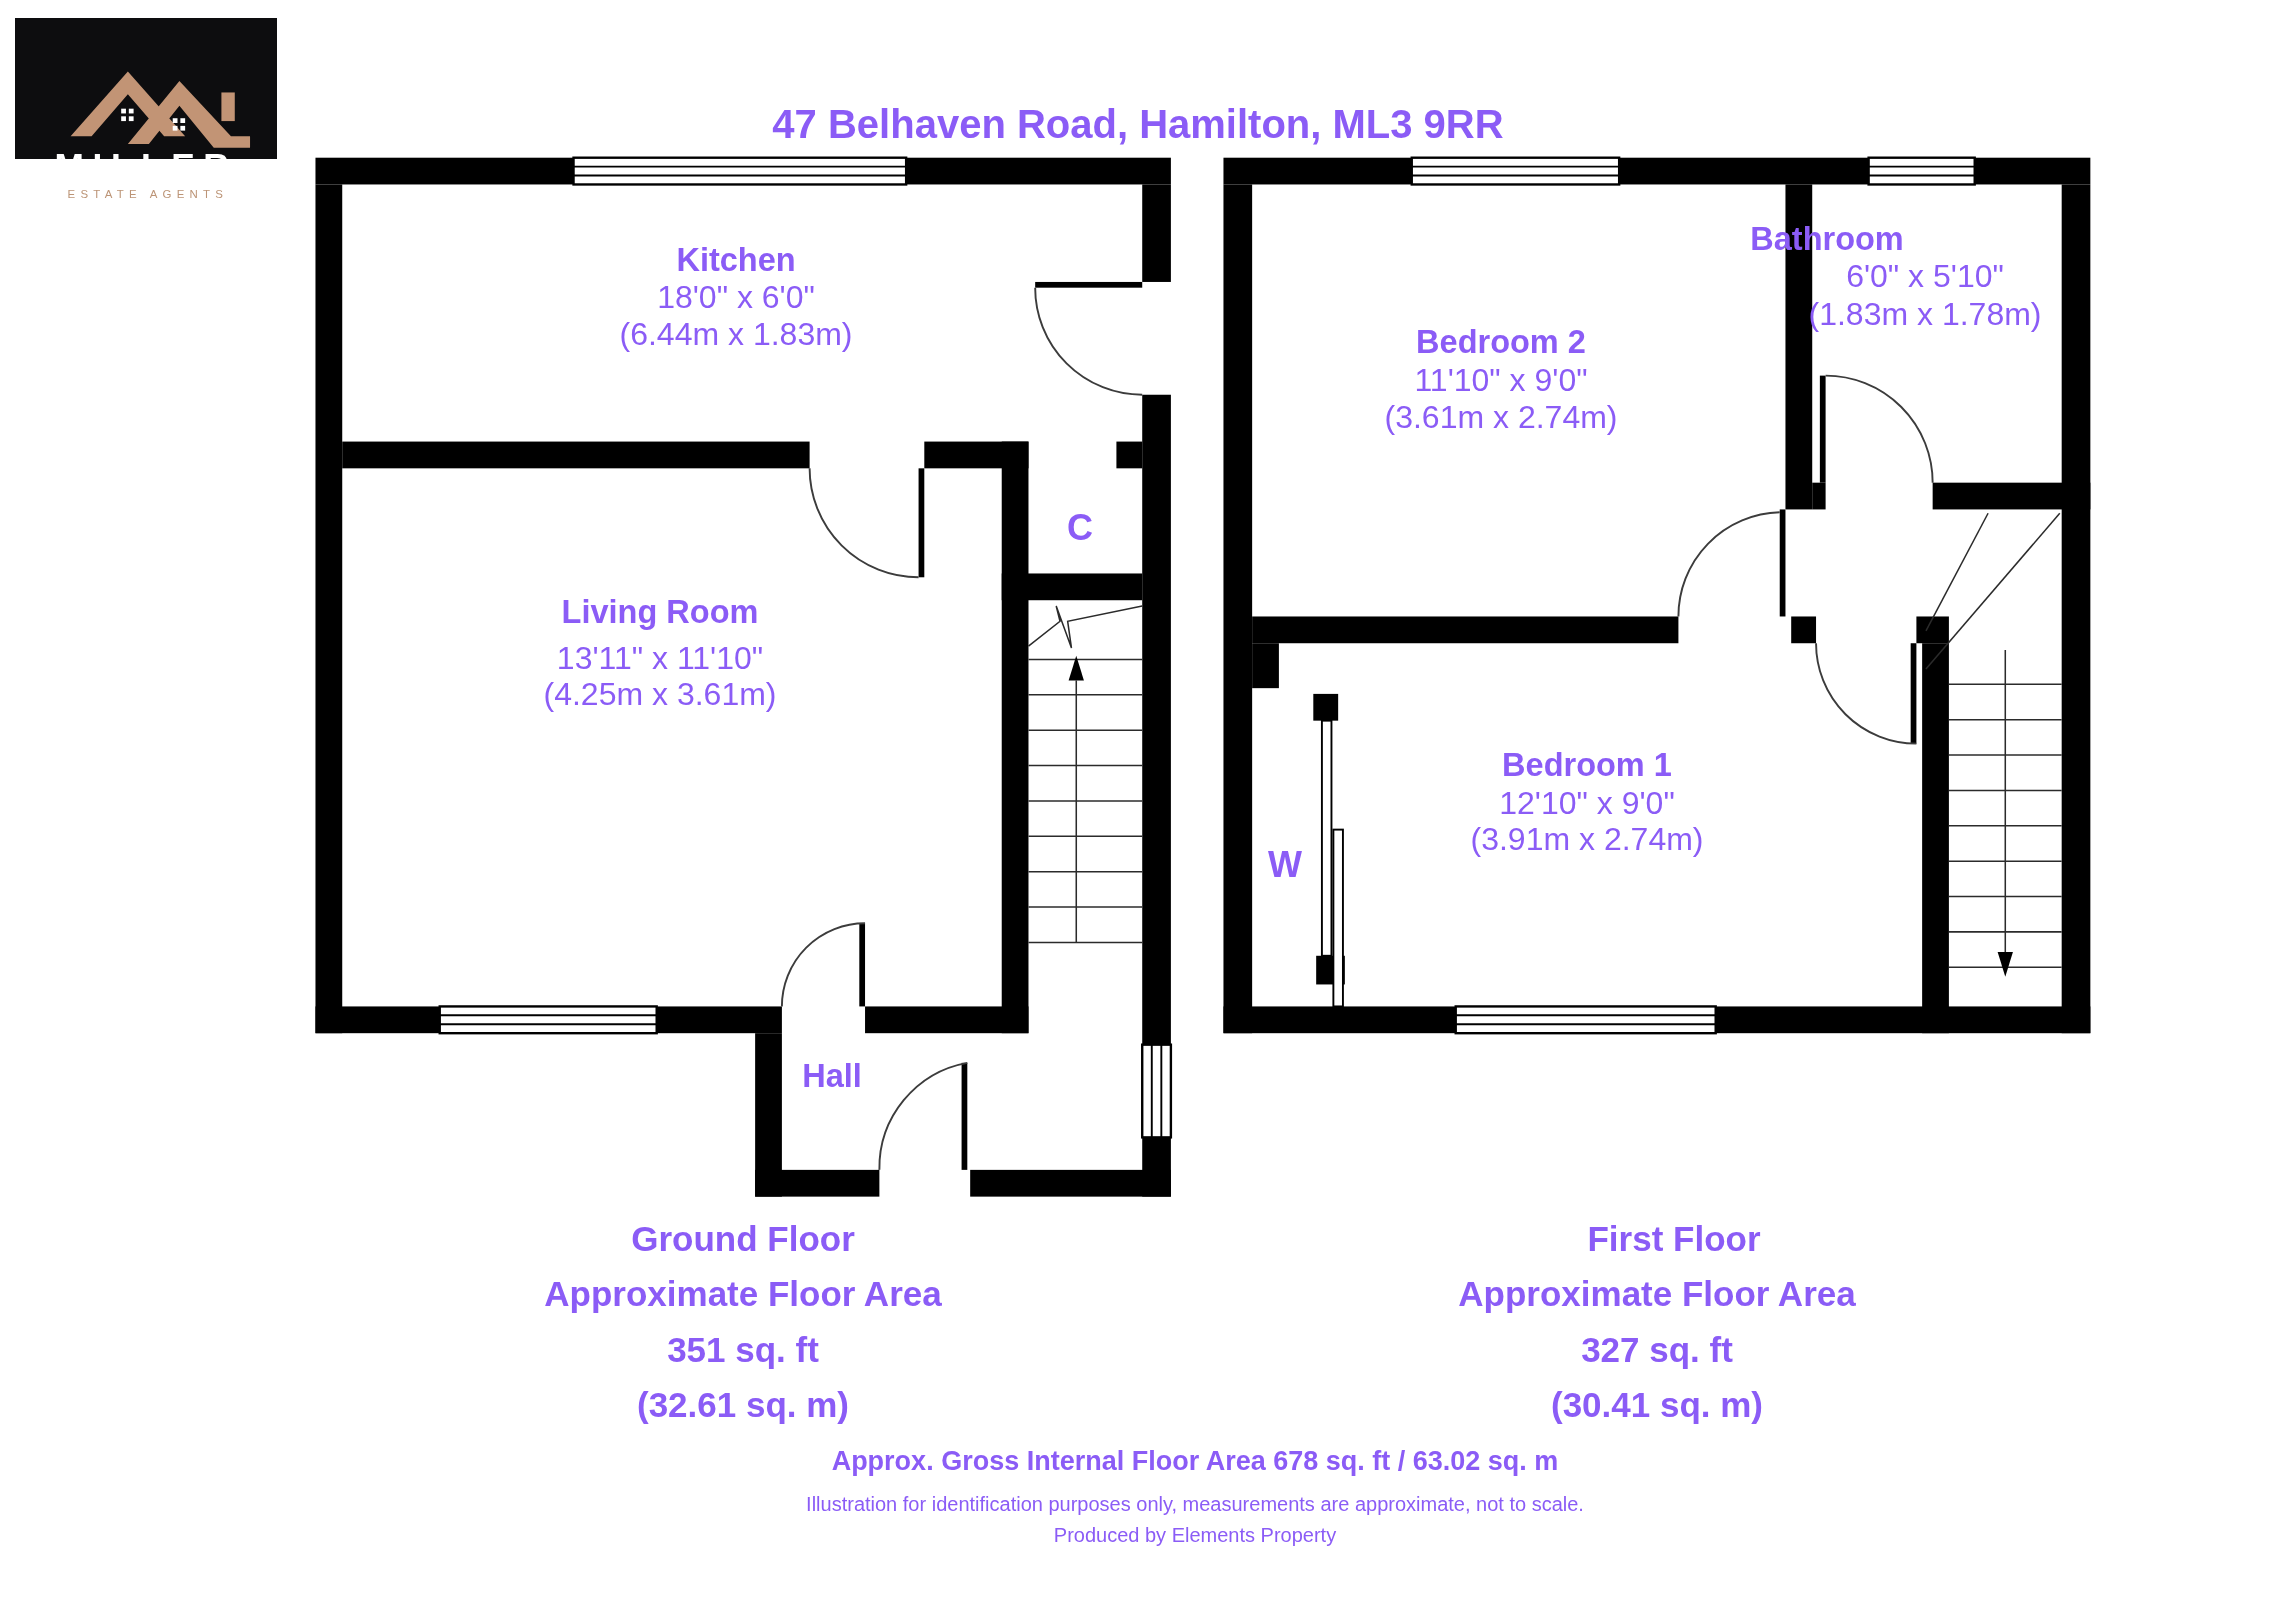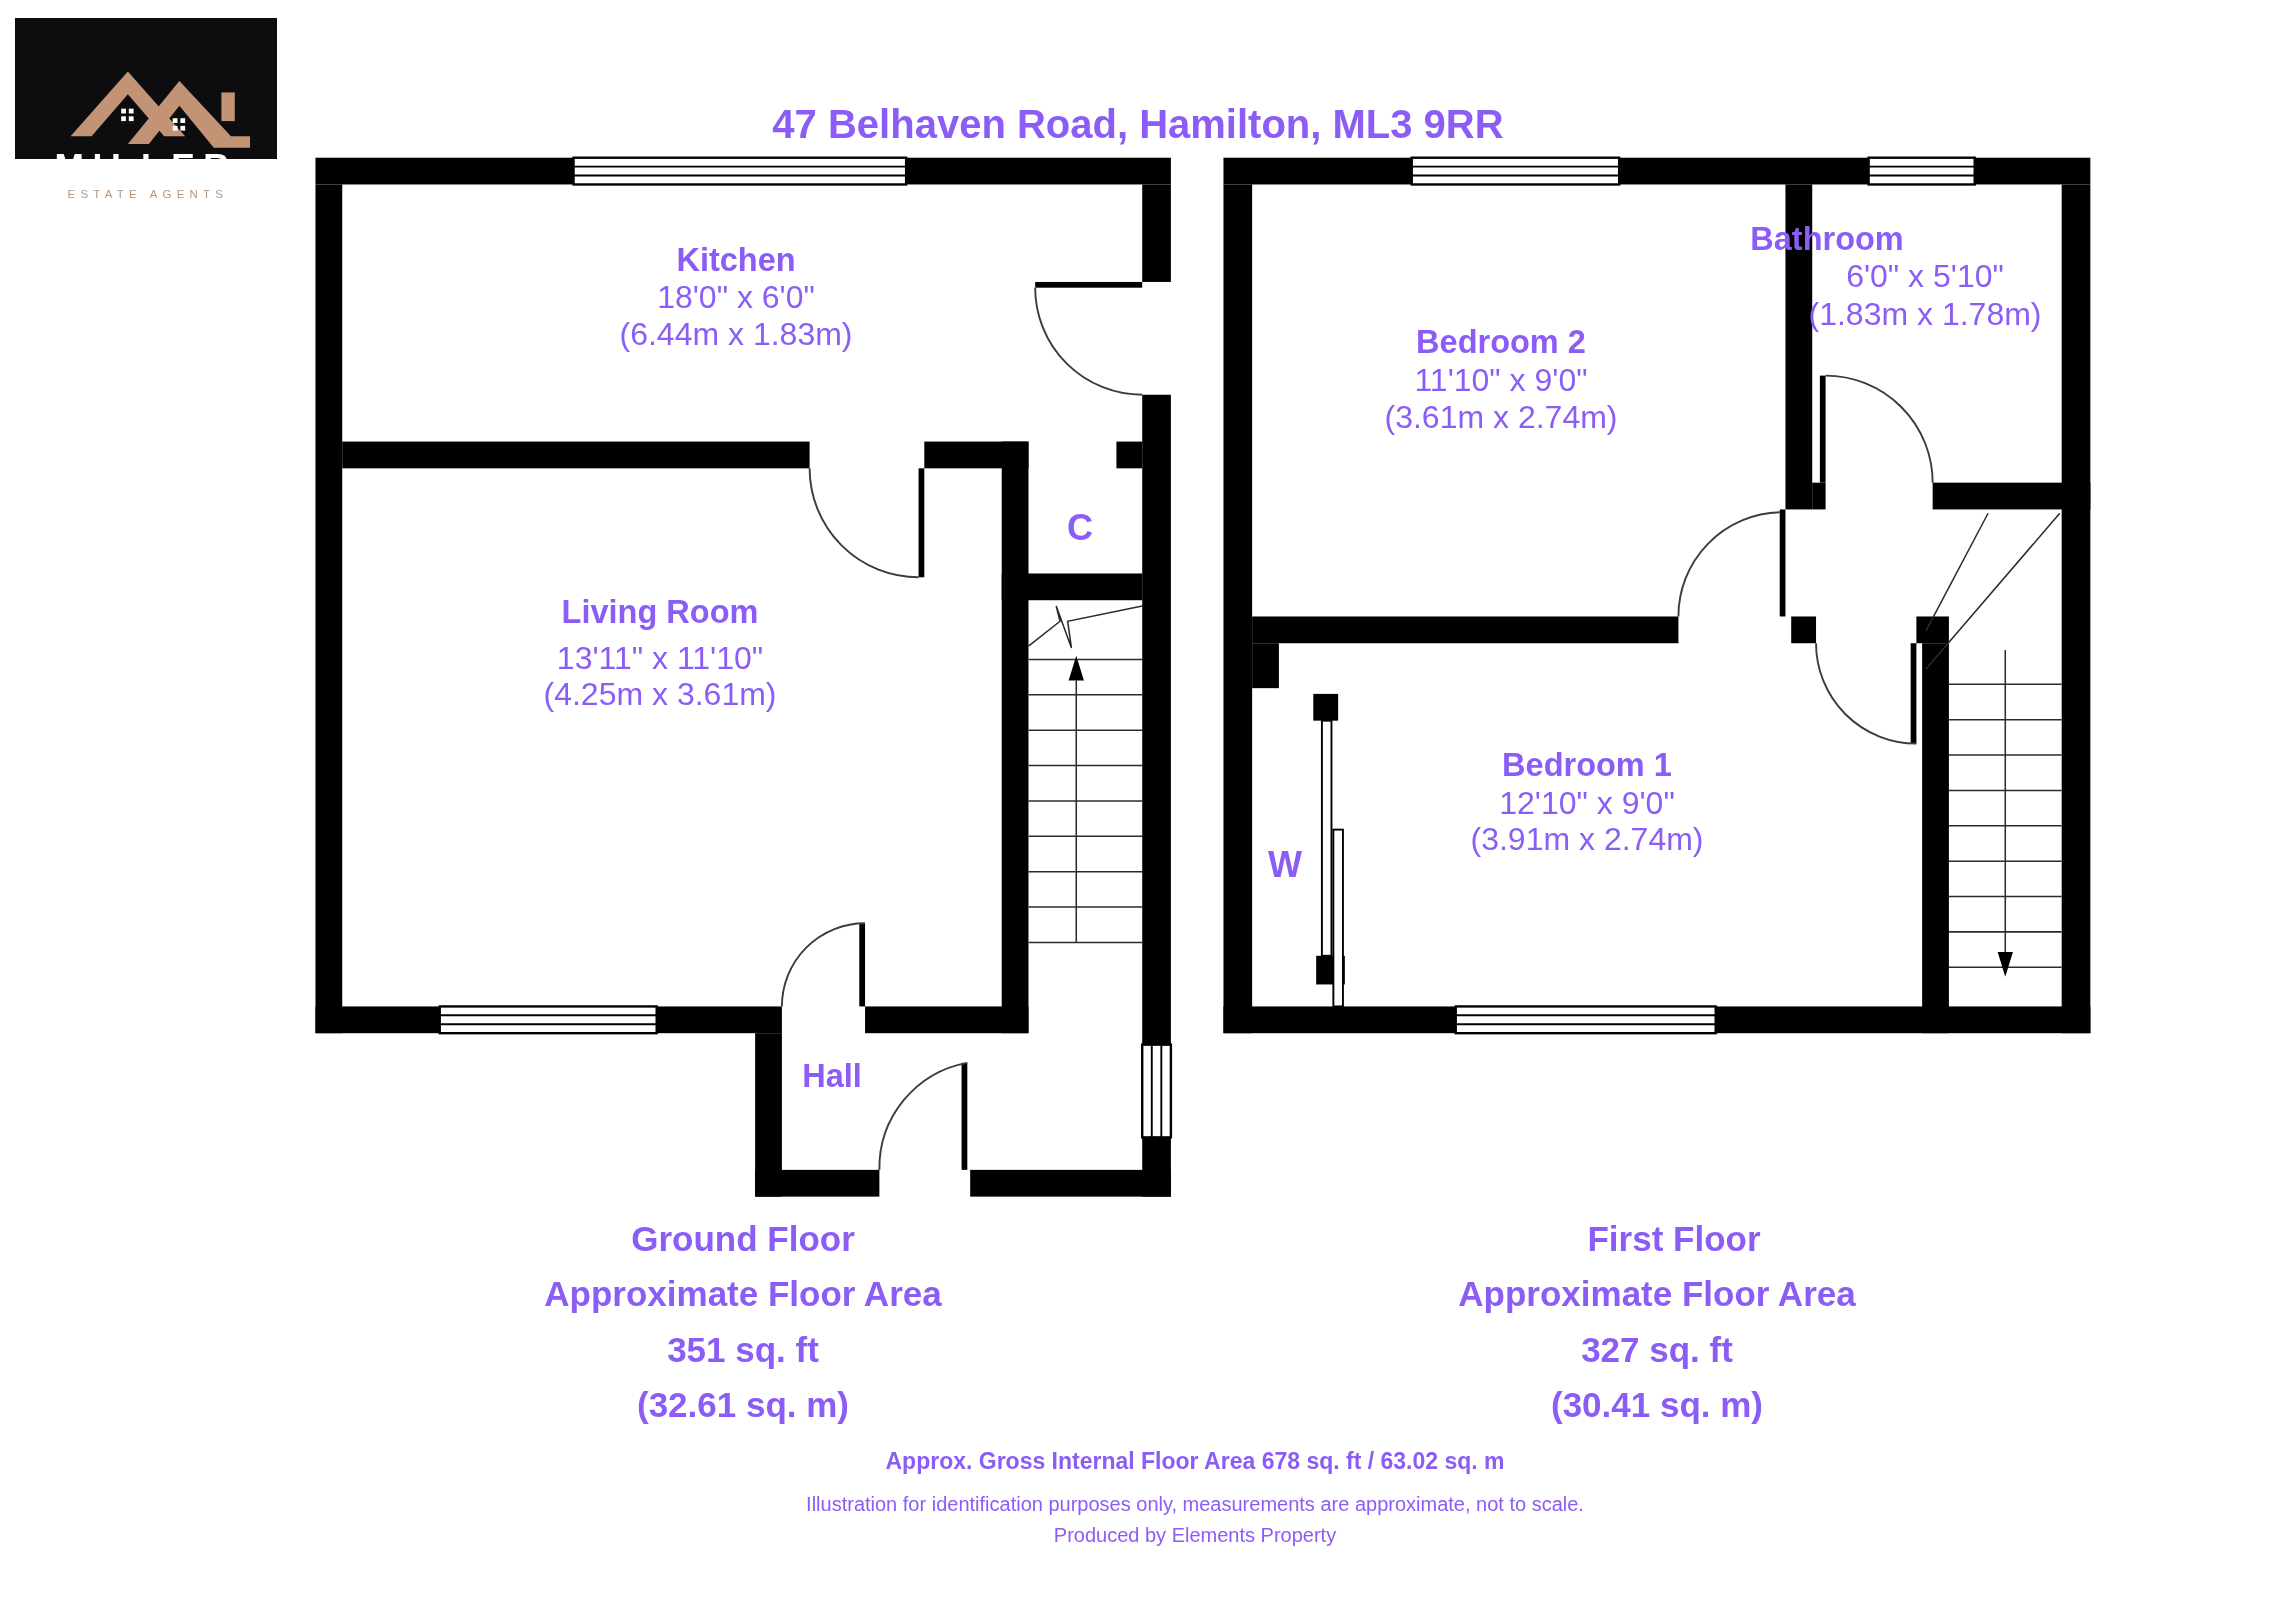--- a/index.html
+++ b/index.html
@@ -4,21 +4,21 @@
 <style>
   html,body{margin:0;padding:0;background:#ffffff;}
   .page{position:relative;width:2294px;height:1621px;background:#ffffff;overflow:hidden;
         font-family:"Liberation Sans", sans-serif;color:#000;}
   .lbl{position:absolute;transform:translate(-50%,-50%);white-space:nowrap;text-align:center;color:#8b5cf6;}
   .title-lbl{font-size:40px;font-weight:bold;letter-spacing:0px;}
   .rname{font-size:32.5px;font-weight:bold;}
   .rdim{font-size:32px;}
   .cw{font-size:36px;font-weight:bold;}
   .sumb{font-size:35px;font-weight:bold;}
-  .gross{font-size:23px;font-weight:bold;}
+  .gross{font-size:27px;font-weight:bold;}
   .small{font-size:20px;}
   svg{position:absolute;left:0;top:0;}
   .logo{position:absolute;left:15.3px;top:18px;width:262px;height:141px;background:#0d0d0f;}
   .wall{fill:#000;}
   .winbox{fill:#fff;stroke:#000;stroke-width:2.5;}
   .winline{stroke:#000;stroke-width:2;}
   .arc{fill:none;stroke:#3c3c3c;stroke-width:2;}
   .leaf{fill:#000;}
   .tread{stroke:#2b2b2b;stroke-width:1.6;}
   .thin{stroke:#2b2b2b;stroke-width:1.6;fill:none;}

